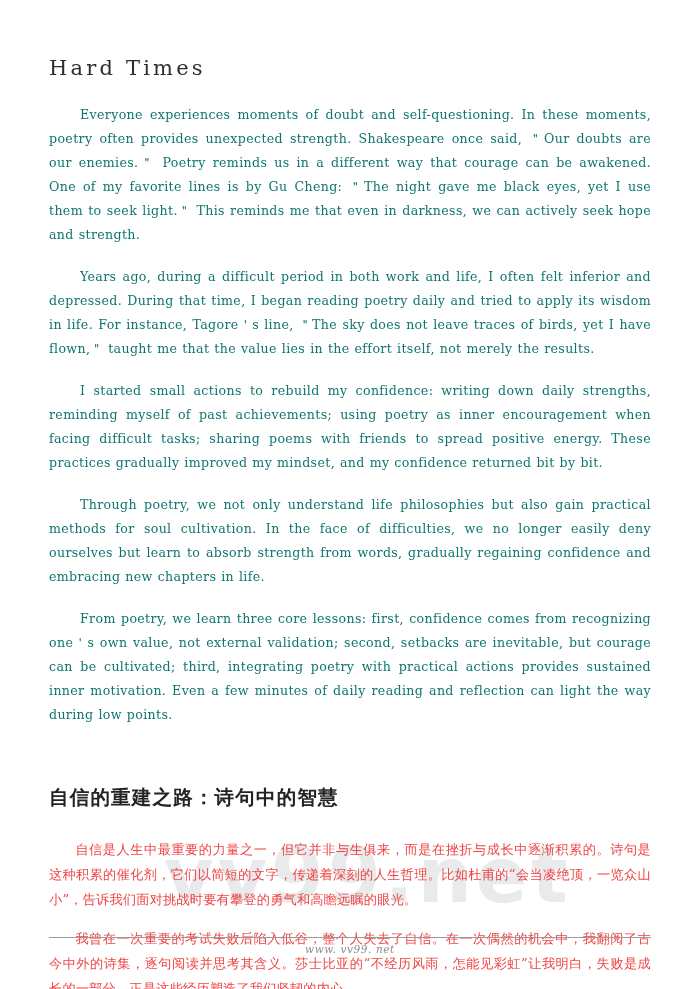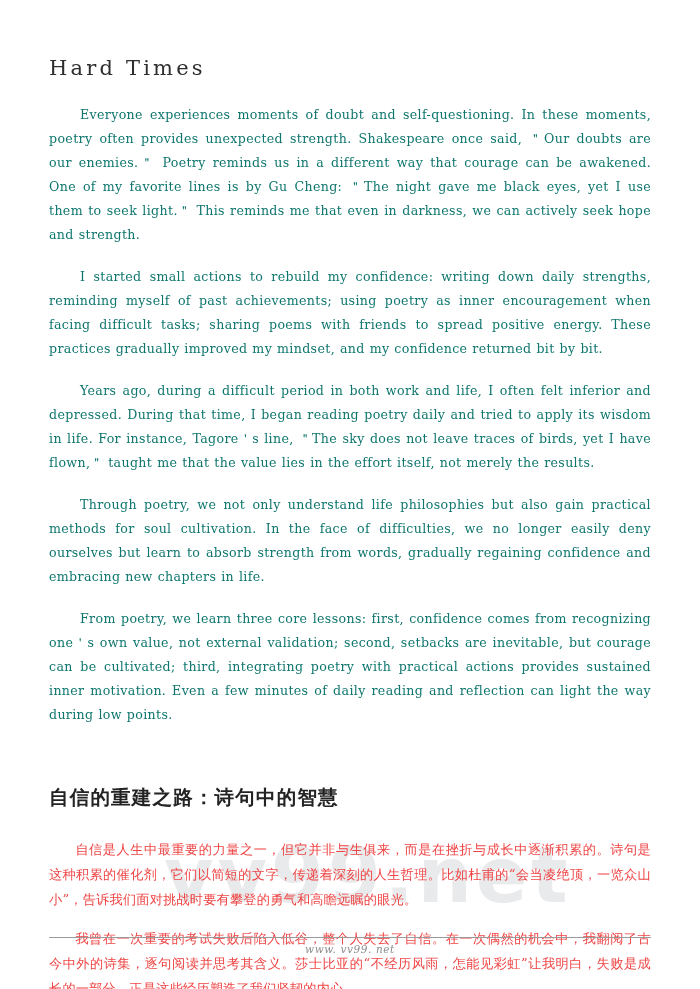--- a/index.html
+++ b/index.html
@@ -139,22 +139,22 @@
 <div class="page">
 
   <div class="watermark">vv99.net</div>
 
   <div class="content">
 
     <h1 class="doc-title">Hard Times</h1>
 
     <div class="en-body">
       <p class="en-p">Everyone experiences moments of doubt and self-questioning. In these moments, poetry often provides unexpected strength. Shakespeare once said, ＂Our doubts are our enemies.＂ Poetry reminds us in a different way that courage can be awakened. One of my favorite lines is by Gu Cheng: ＂The night gave me black eyes, yet I use them to seek light.＂ This reminds me that even in darkness, we can actively seek hope and strength.</p>
+      <p class="en-p">Years ago, during a difficult period in both work and life, I often felt inferior and depressed. During that time, I began reading poetry daily and tried to apply its wisdom in life. For instance, Tagore＇s line, ＂The sky does not leave traces of birds, yet I have flown,＂ taught me that the value lies in the effort itself, not merely the results.</p>
       <p class="en-p">I started small actions to rebuild my confidence: writing down daily strengths, reminding myself of past achievements; using poetry as inner encouragement when facing difficult tasks; sharing poems with friends to spread positive energy. These practices gradually improved my mindset, and my confidence returned bit by bit.</p>
-      <p class="en-p">Years ago, during a difficult period in both work and life, I often felt inferior and depressed. During that time, I began reading poetry daily and tried to apply its wisdom in life. For instance, Tagore＇s line, ＂The sky does not leave traces of birds, yet I have flown,＂ taught me that the value lies in the effort itself, not merely the results.</p>
       <p class="en-p">Through poetry, we not only understand life philosophies but also gain practical methods for soul cultivation. In the face of difficulties, we no longer easily deny ourselves but learn to absorb strength from words, gradually regaining confidence and embracing new chapters in life.</p>
       <p class="en-p">From poetry, we learn three core lessons: first, confidence comes from recognizing one＇s own value, not external validation; second, setbacks are inevitable, but courage can be cultivated; third, integrating poetry with practical actions provides sustained inner motivation. Even a few minutes of daily reading and reflection can light the way during low points.</p>
     </div>
 
     <h2 class="cn-heading">自信的重建之路：诗句中的智慧</h2>
 
     <div class="cn-body">
       <p class="cn-p">自信是人生中最重要的力量之一，但它并非与生俱来，而是在挫折与成长中逐渐积累的。诗句是这种积累的催化剂，它们以简短的文字，传递着深刻的人生哲理。比如杜甫的“会当凌绝顶，一览众山小”，告诉我们面对挑战时要有攀登的勇气和高瞻远瞩的眼光。</p>
       <p class="cn-p">我曾在一次重要的考试失败后陷入低谷，整个人失去了自信。在一次偶然的机会中，我翻阅了古今中外的诗集，逐句阅读并思考其含义。莎士比亚的“不经历风雨，怎能见彩虹”让我明白，失败是成长的一部分，正是这些经历塑造了我们坚韧的内心。</p>
     </div>

